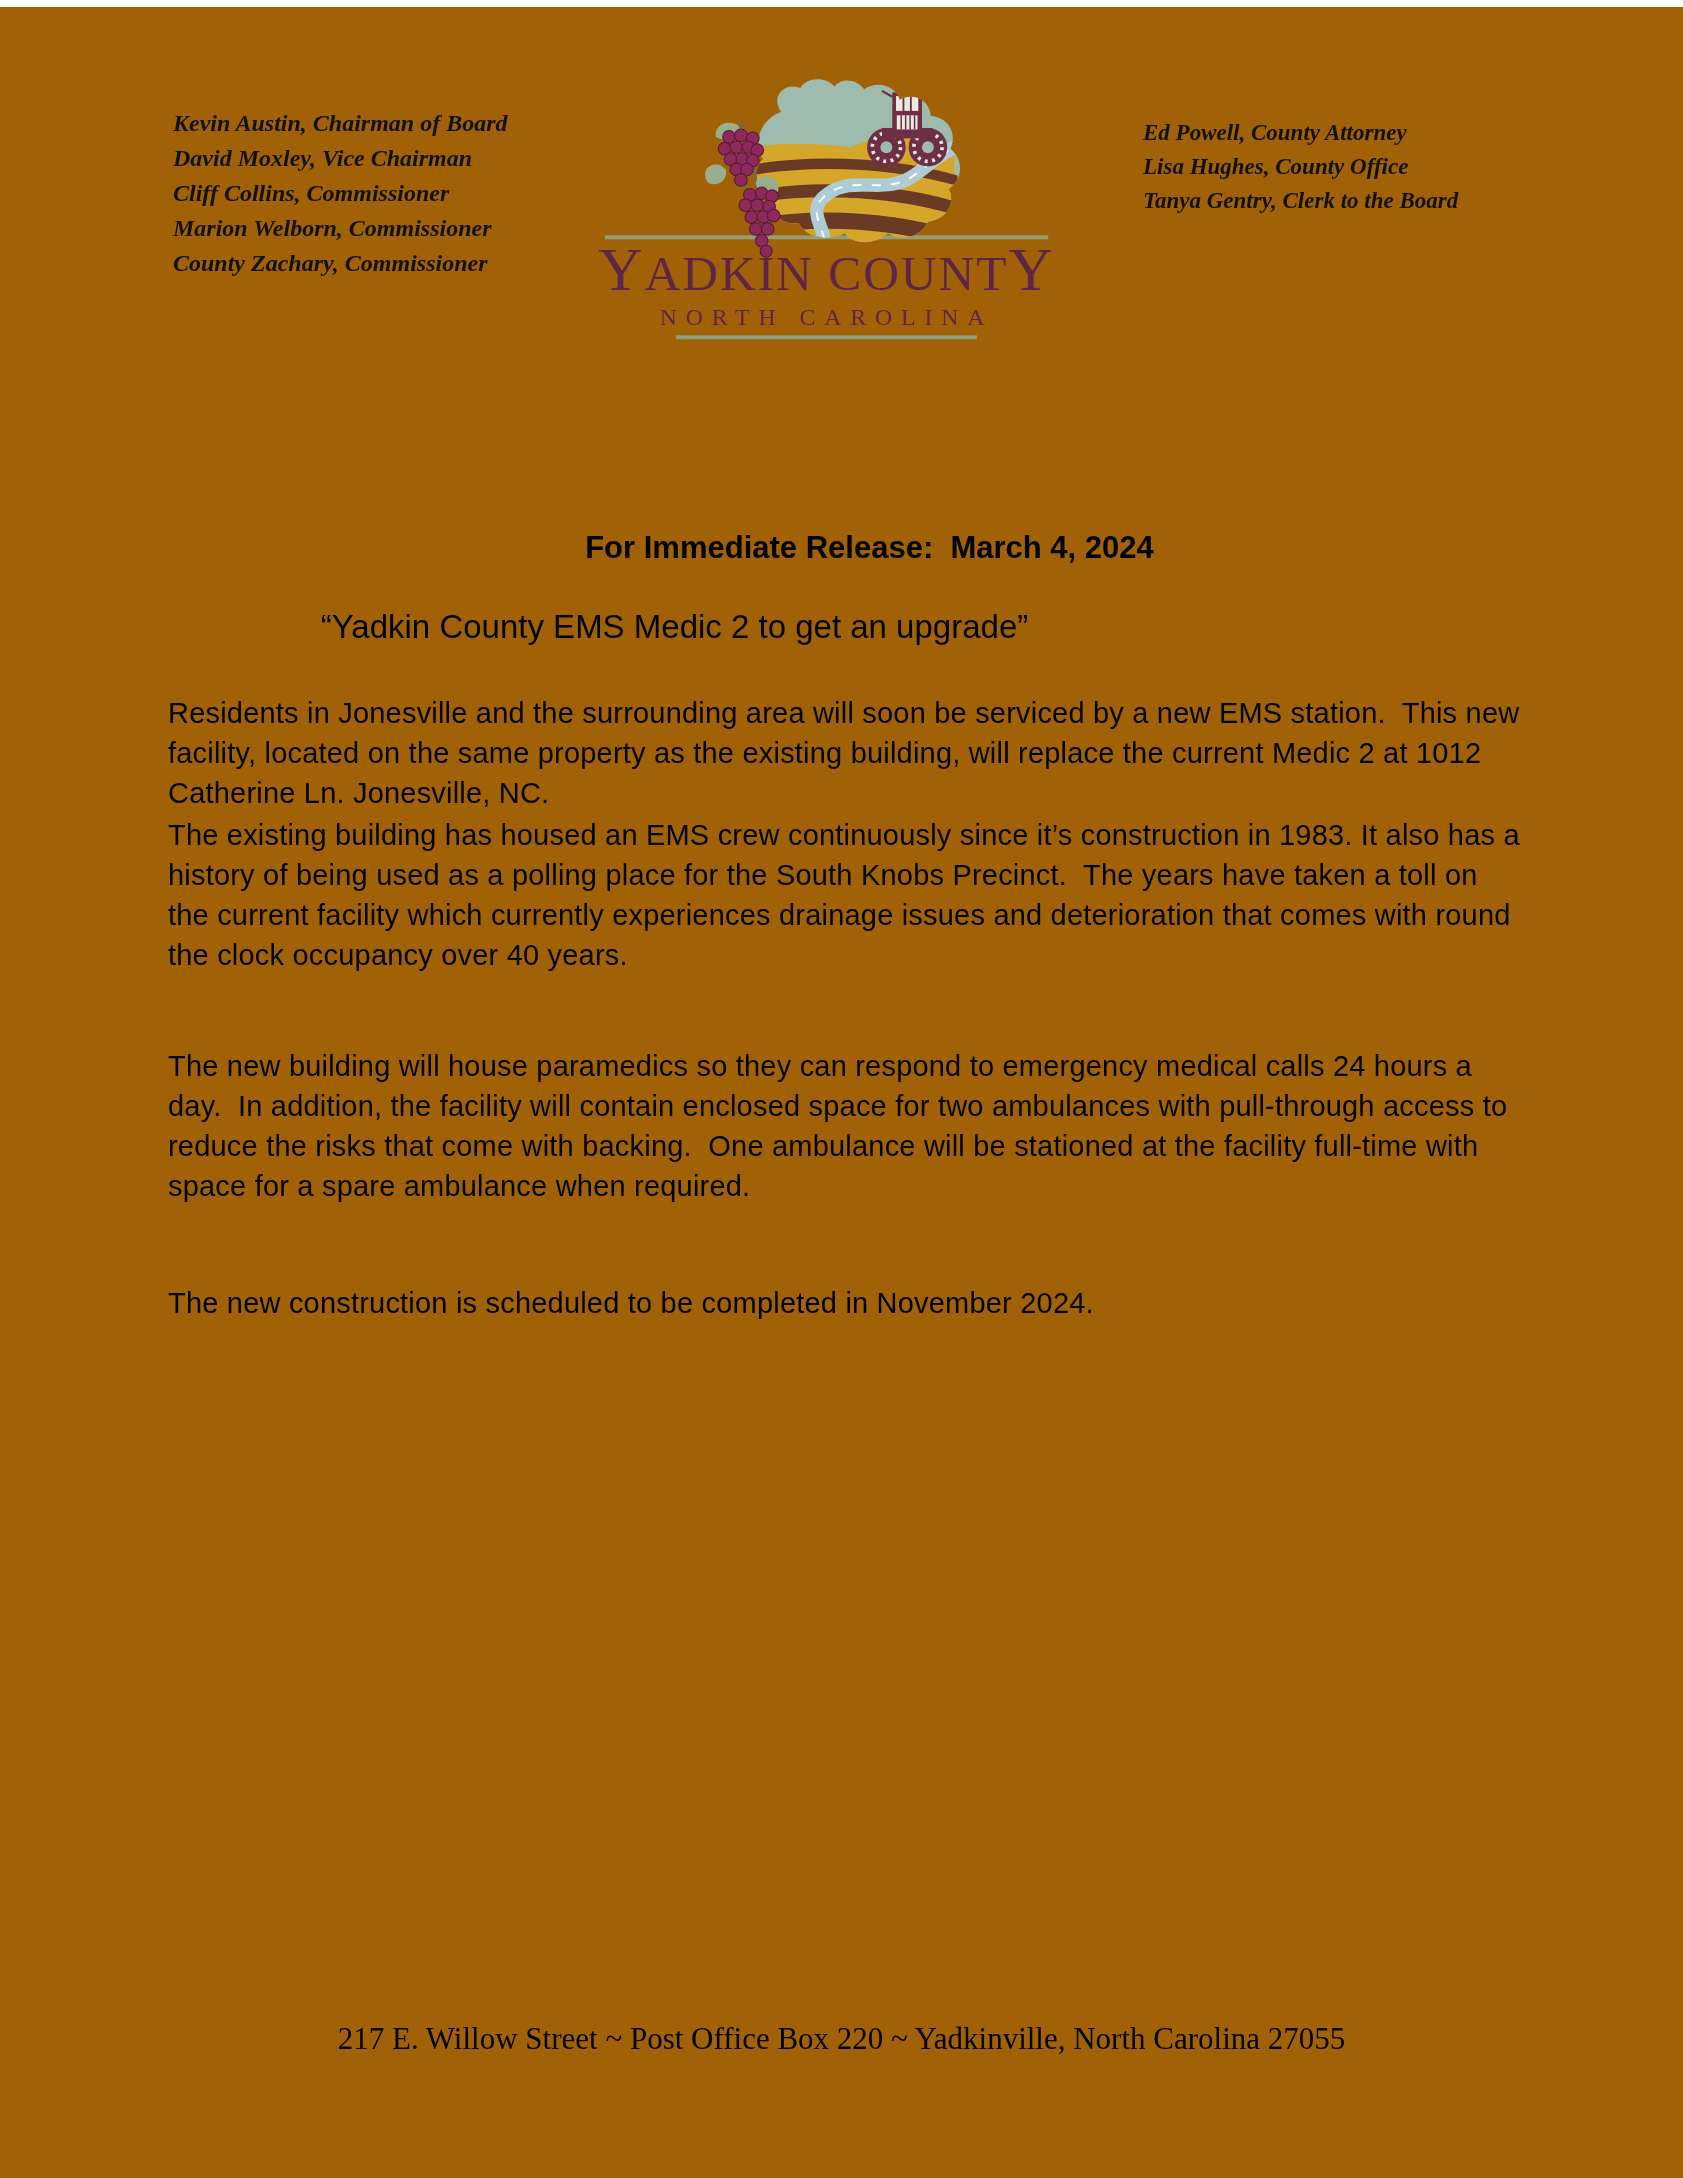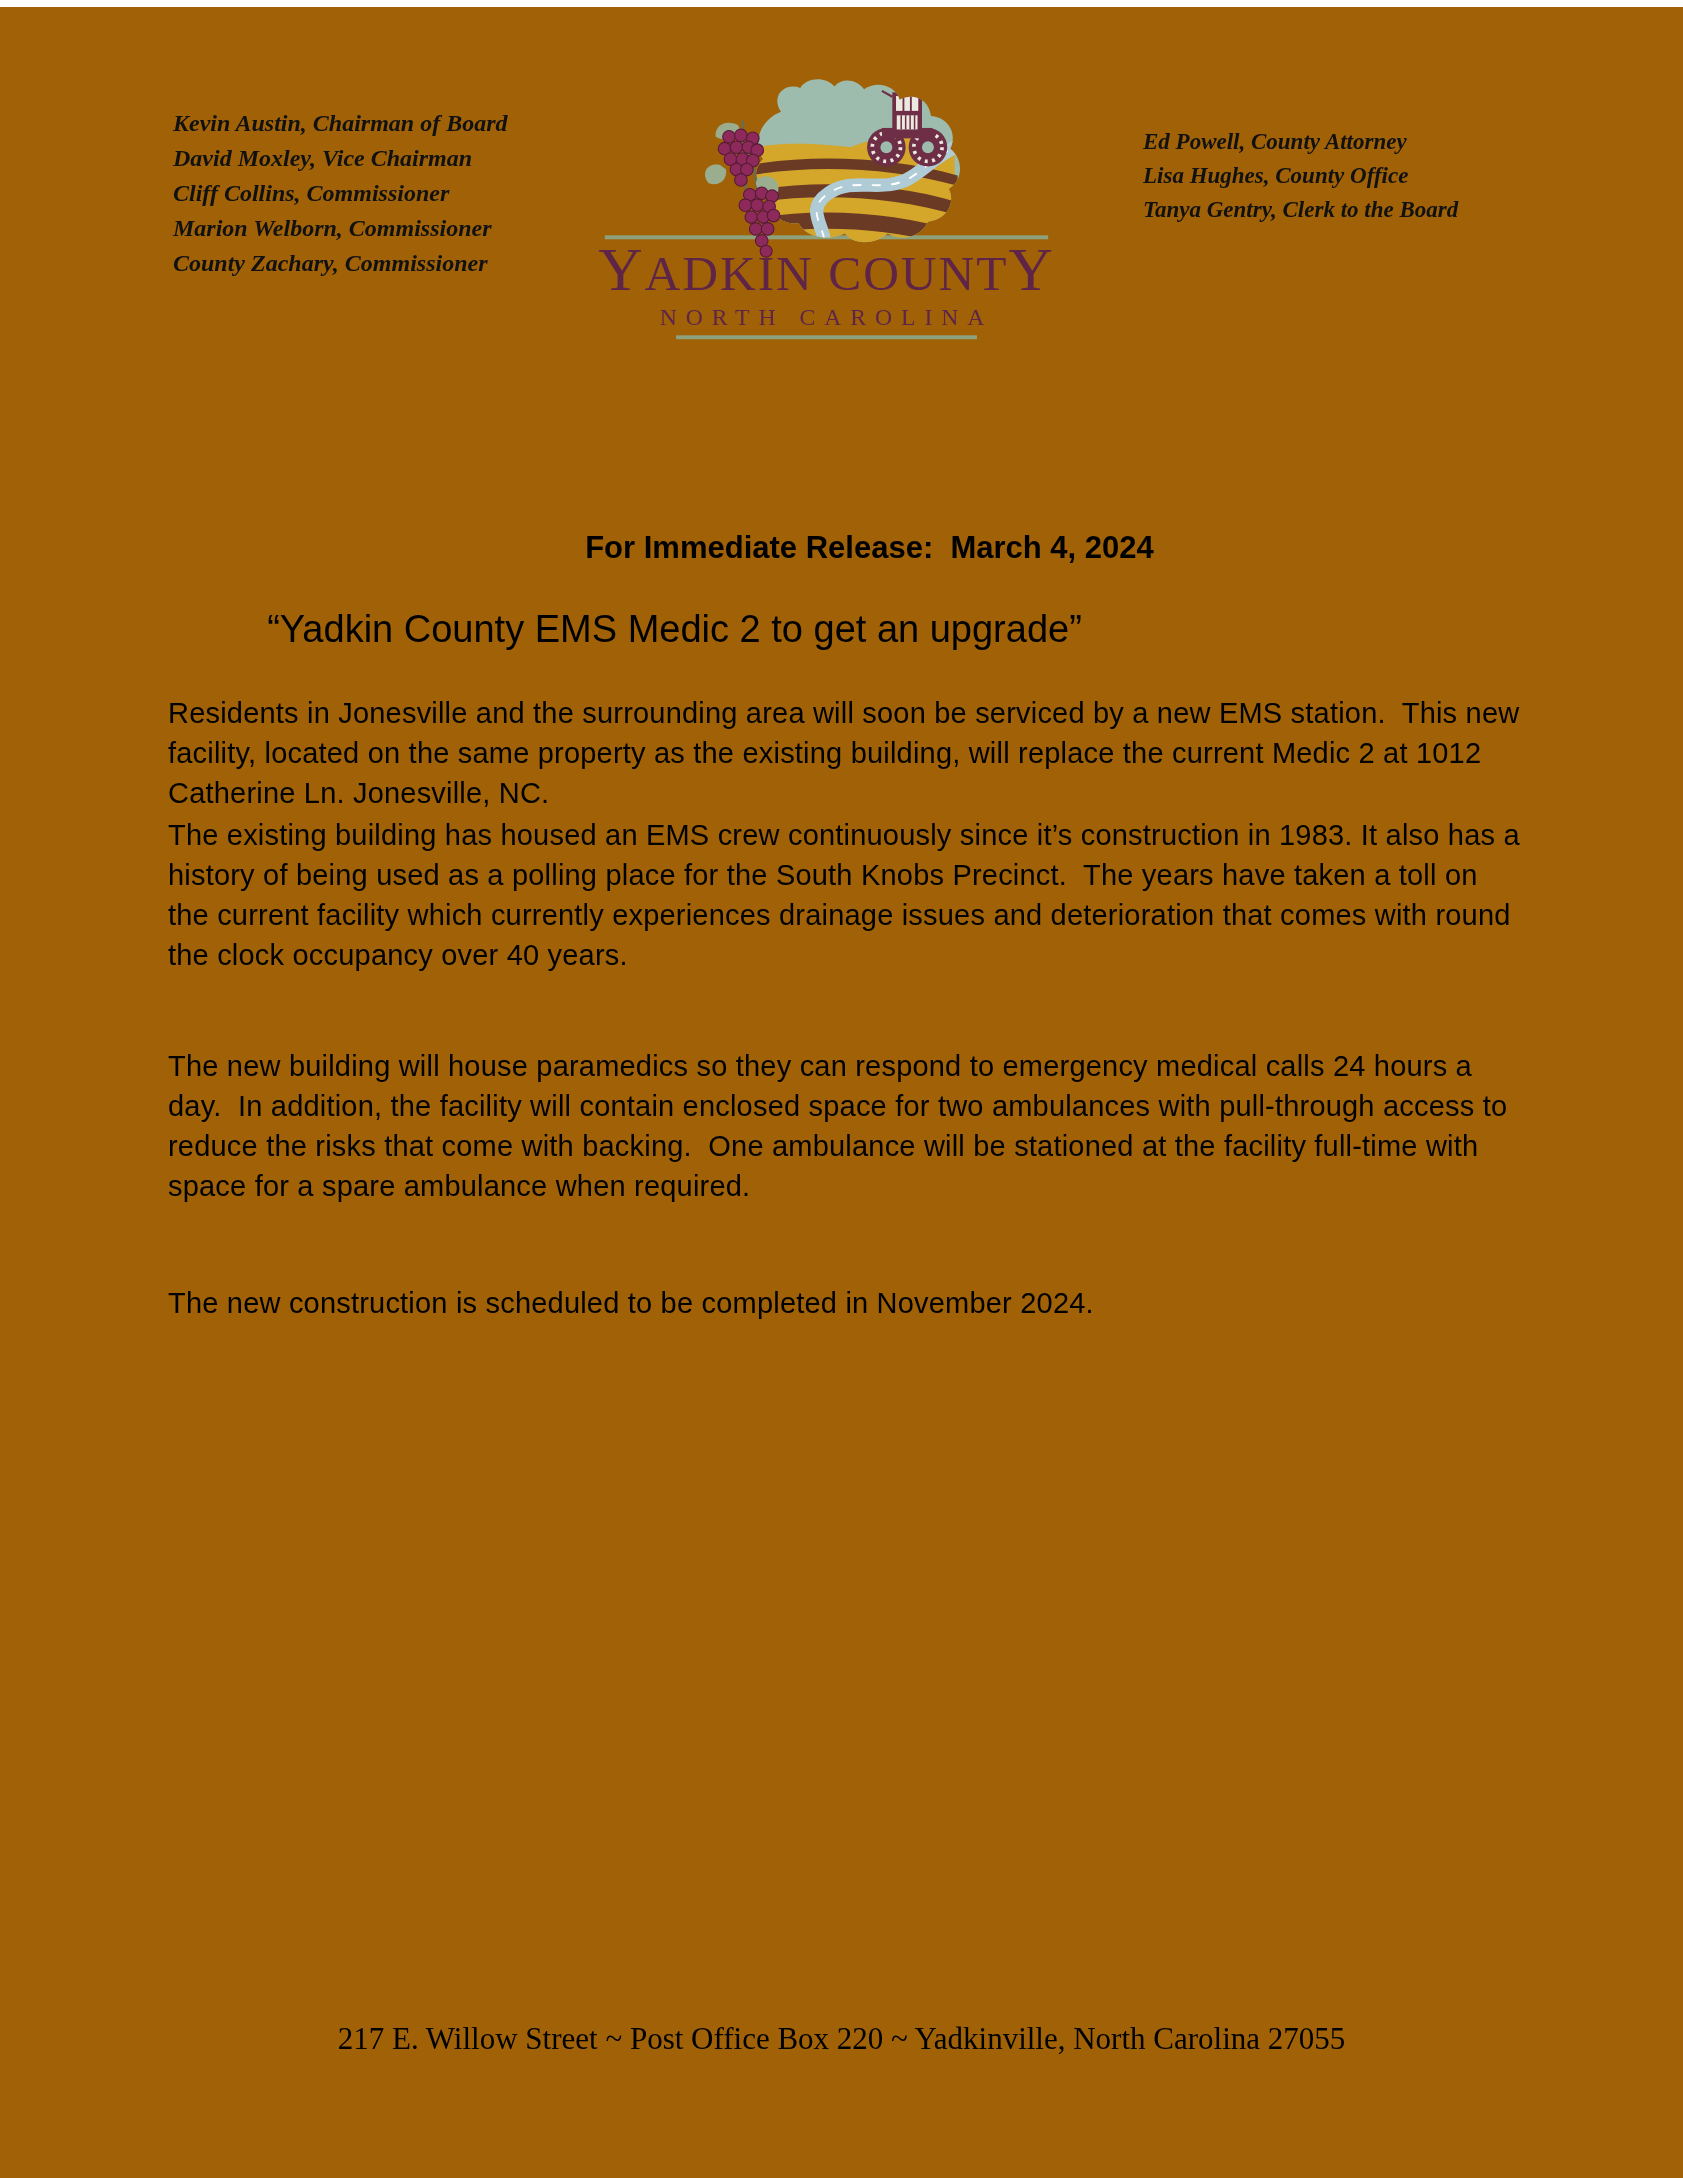--- a/index.html
+++ b/index.html
@@ -9,29 +9,29 @@
     font-family:"Liberation Sans", sans-serif; color:#000;
     overflow:hidden;
     margin-top:7px;
   }
   .officials {
     position:absolute;
     font-family:"Liberation Serif", serif;
     font-style:italic; font-weight:bold; color:#111;
   }
   .officials-left  { left:173px;  top:99px; font-size:24px; line-height:35px; }
-  .officials-right { left:1143px; top:118px; font-size:23px; line-height:34px; }
+  .officials-right { left:1143px; top:109px; font-size:23px; line-height:34px; }
   .logo-wrap { position:absolute; left:589px; top:65px; width:475px; height:293px; }
   .release-title {
     position:absolute; left:0; top:523px; width:1683px; text-align:center;
     font-size:31px; font-weight:bold; white-space:pre-wrap;padding-left:28px;
   }
   .headline {
     position:absolute; left:0; top:601px; width:1349px; text-align:center;
-    font-size:38px; white-space:pre-wrap;
+    font-size:33px; white-space:pre-wrap;
   }
   .para {
     position:absolute; left:168px; width:1358px;
     font-size:29px; line-height:40px; white-space:pre-wrap; letter-spacing:0.2px;
   }
   .p1 { top:686px; }
   .p2 { top:808px; }
   .p3 { top:1039px; }
   .p4 { top:1276px; }
   .footer {

